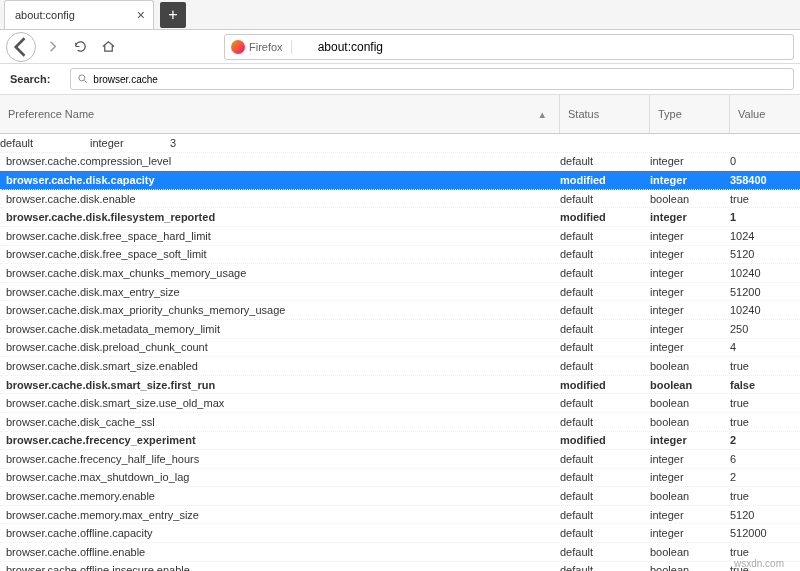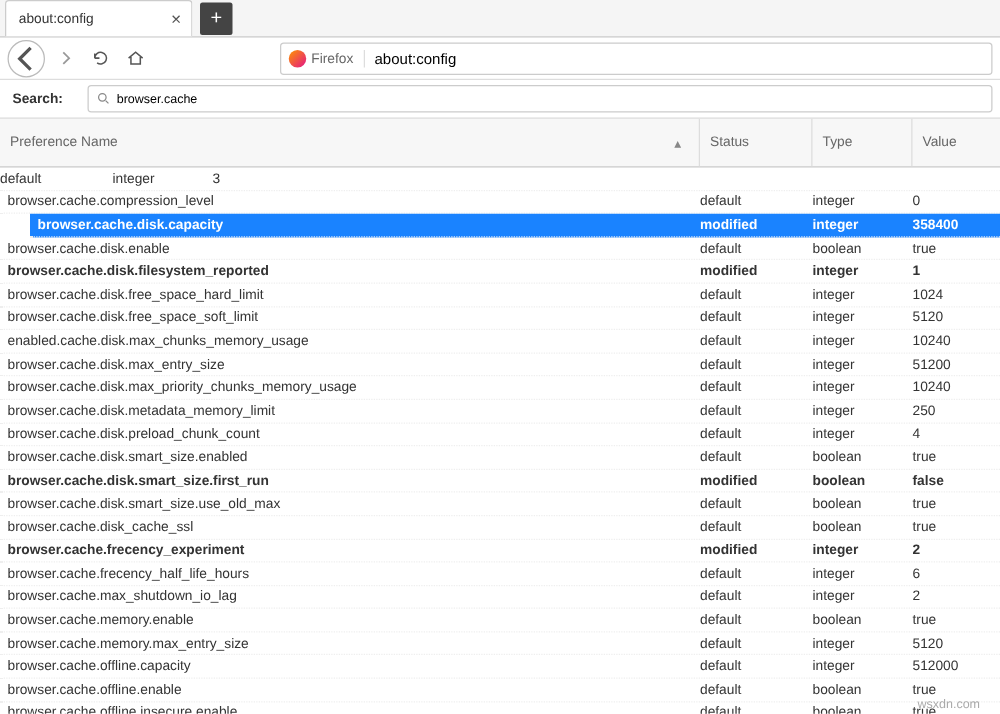--- a/index.html
+++ b/index.html
@@ -9,42 +9,42 @@
 .tab { display: flex; align-items: center; background: #fff; height: 29px; padding: 0 8px 0 10px; border: 1px solid #ccc; border-bottom: none; border-top-left-radius: 3px; border-top-right-radius: 3px; margin-left: 4px; min-width: 150px; }
 .tab-label { flex: 1; font-size: 11px; color: #333; }
 .tab-close { color: #555; font-size: 14px; cursor: pointer; }
 .newtab { width: 26px; height: 26px; margin-left: 6px; background: #444; color: #fff; display: flex; align-items: center; justify-content: center; font-size: 16px; border-radius: 2px; cursor: pointer; }
 
 .navbar { display: flex; align-items: center; height: 34px; padding: 0 6px; border-bottom: 1px solid #ddd; gap: 4px; }
 .navbtn { width: 24px; height: 24px; display: flex; align-items: center; justify-content: center; color: #555; border-radius: 3px; cursor: pointer; }
 .navbtn svg { width: 15px; height: 15px; }
 .back-circle { width: 30px; height: 30px; border: 1px solid #bbb; border-radius: 50%; display: flex; align-items: center; justify-content: center; }
 .addr { flex: 1; display: flex; align-items: center; border: 1px solid #ccc; border-radius: 3px; height: 26px; margin-left: 100px; padding: 0 6px; }
-.fx-logo { display: flex; align-items: center; gap: 4px; padding-right: 8px; border-right: 1px solid #ddd; margin-right: 8px; }
+.fx-logo { display: flex; align-items: center; gap: 4px; padding-right: 8px; border-right: 1px solid #ddd; margin-right: 26px; }
 .fx-icon { width: 14px; height: 14px; border-radius: 50%; background: linear-gradient(135deg,#ff9500,#e31587); }
 .addr-input { border: none; outline: none; font-size: 12px; flex: 1; }
 
 .searchbar { display: flex; align-items: center; height: 30px; padding: 4px 6px; gap: 20px; }
 .search-label { font-size: 11px; font-weight: 600; color: #333; padding-left: 4px; }
 .search-field { flex: 1; display: flex; align-items: center; border: 1px solid #ccc; border-radius: 3px; height: 22px; padding: 0 6px; }
 .search-icon-small { width: 12px; height: 12px; margin-right: 4px; }
 .search-input { border: none; outline: none; font-size: 10px; flex: 1; }
 
 .thead { display: flex; background: #f7f7f7; border-top: 1px solid #ddd; border-bottom: 1px solid #ccc; height: 40px; align-items: center; font-size: 11px; color: #666; }
 .th { padding: 0 8px; border-right: 1px solid #ddd; height: 100%; display: flex; align-items: center; }
 .th-name { flex: 1; }
 .th-status { width: 90px; }
 .th-type { width: 80px; }
 .th-value { width: 70px; border-right: none; }
 .sort-arrow { margin-left: auto; margin-right: 6px; color: #888; }
 
 .rows { }
 .row { display: flex; align-items: center; height: 18.6px; font-size: 11px; color: #333; border-bottom: 1px dotted #eee; }
 .row.mod { font-weight: 700; }
-.row.sel { background: #1a83ff; color: #fff; font-weight: 700; margin-left: 24px; }
+.row.sel { background: #1a83ff; color: #fff; font-weight: 700; }
 .c-name { flex: 1; padding-left: 6px; white-space: nowrap; overflow: hidden; }
 .c-status { width: 90px; }
 .c-type { width: 80px; }
 .c-value { width: 70px; }
 
 .watermark { position: absolute; bottom: 2px; right: 16px; font-size: 10px; color: #aaa; }
 </style>
 </head>
 <body>
 
@@ -149,21 +149,21 @@
       <span class="c-type">integer</span>
       <span class="c-value">1024</span>
     </div>
     <div class="row">
       <span class="c-name">browser.cache.disk.free_space_soft_limit</span>
       <span class="c-status">default</span>
       <span class="c-type">integer</span>
       <span class="c-value">5120</span>
     </div>
     <div class="row">
-      <span class="c-name">enabled.cache.disk.max_chunks_memory_usage</span>
+      <span class="c-name">browser.cache.disk.max_chunks_memory_usage</span>
       <span class="c-status">default</span>
       <span class="c-type">integer</span>
       <span class="c-value">10240</span>
     </div>
     <div class="row">
       <span class="c-name">browser.cache.disk.max_entry_size</span>
       <span class="c-status">default</span>
       <span class="c-type">integer</span>
       <span class="c-value">51200</span>
     </div>

